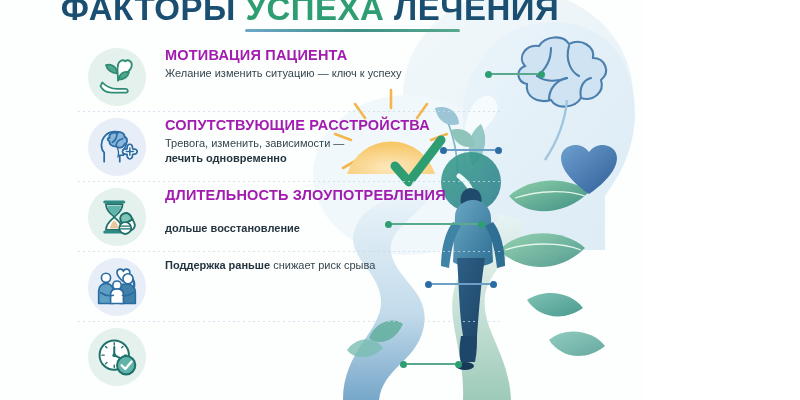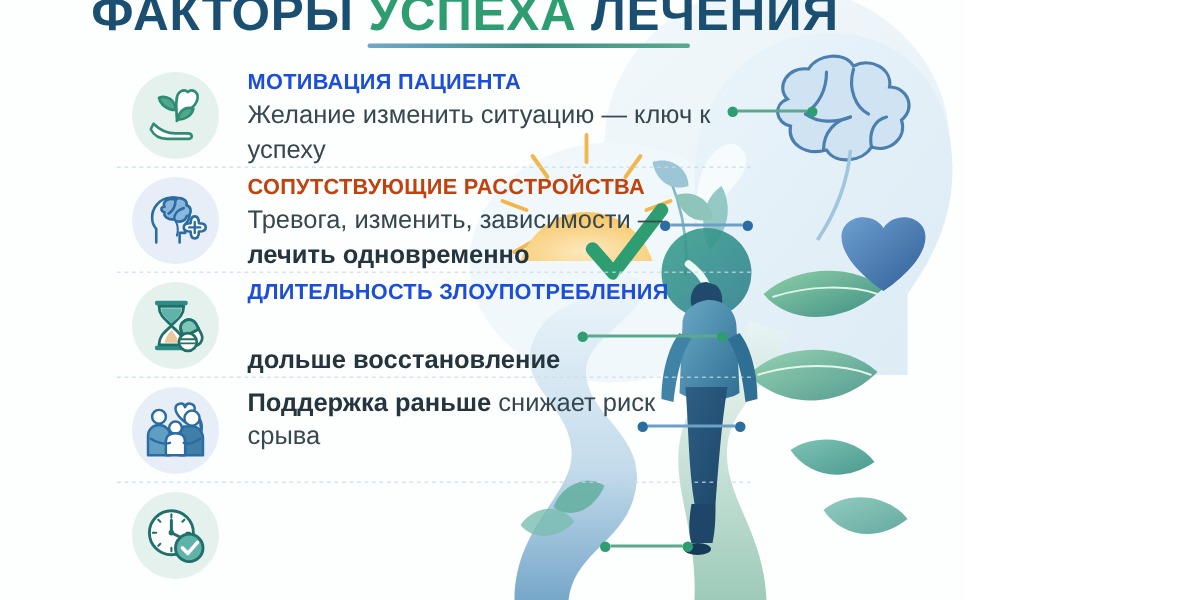--- a/index.html
+++ b/index.html
@@ -34,23 +34,23 @@
   .badge {
     position:absolute; left:88px; top:6px; width:58px; height:58px; border-radius:50%;
     display:flex; align-items:center; justify-content:center;
   }
   .badge.green { background:#e4f1ec; }
   .badge.blue  { background:#e7eef8; }
   .badge svg { width:44px; height:44px; display:block; }
 
   .txt { position:absolute; left:165px; top:4px; width:320px; }
   .hdr { font-size:14.5px; font-weight:bold; letter-spacing:.2px; line-height:1.25; }
-  .hdr.green { color:#1d4ed8; }
-  .hdr.blue  { color:#c2410c; }
-  .sub { font-size:17px; color:#37474f; line-height:1.32; margin-top:2px; }
+  .hdr.green { color:#a21caf; }
+  .hdr.blue  { color:#a21caf; }
+  .sub { font-size:11px; color:#37474f; line-height:1.32; margin-top:2px; }
   .sub b { font-weight:bold; color:#24353f;margin-top:10px; }
 
   
   .conn { position:absolute; height:8px; display:flex; align-items:center; }
   .conn .line { height:1.6px; flex:1; }
   .conn .dot { width:7px; height:7px; border-radius:50%; flex:none; }
   .conn.green .line { background:#5aa98c; } .conn.green .dot { background:#2e9e72; }
   .conn.blue  .line { background:#6e9fc6; } .conn.blue  .dot { background:#2b6ca3; }
 
   

